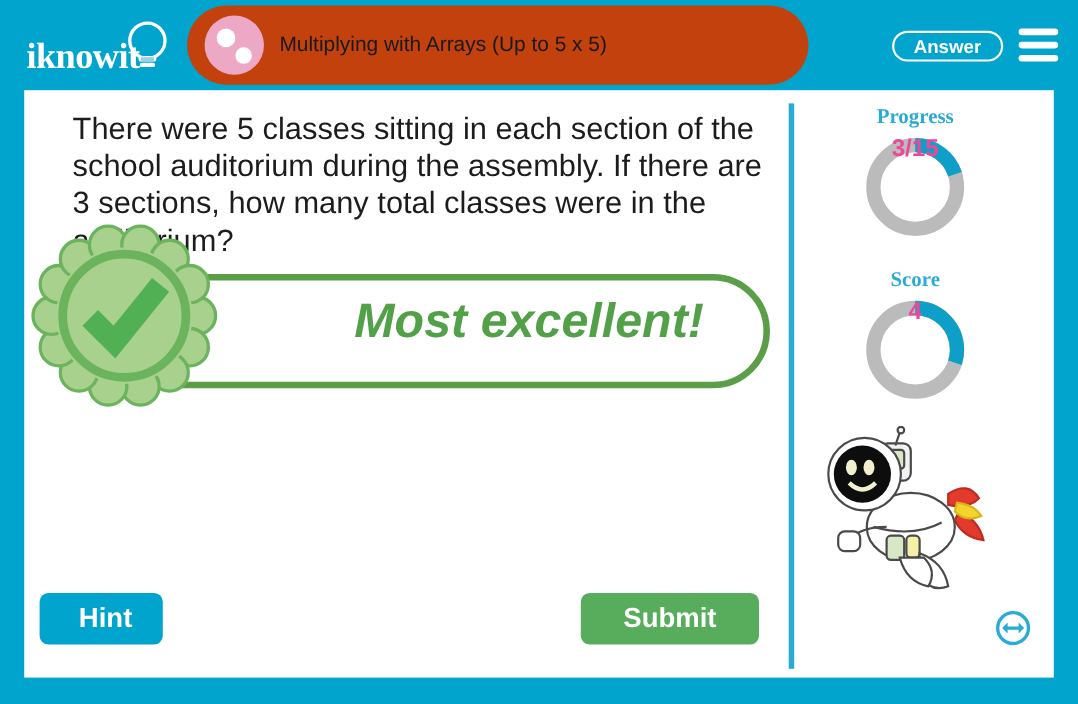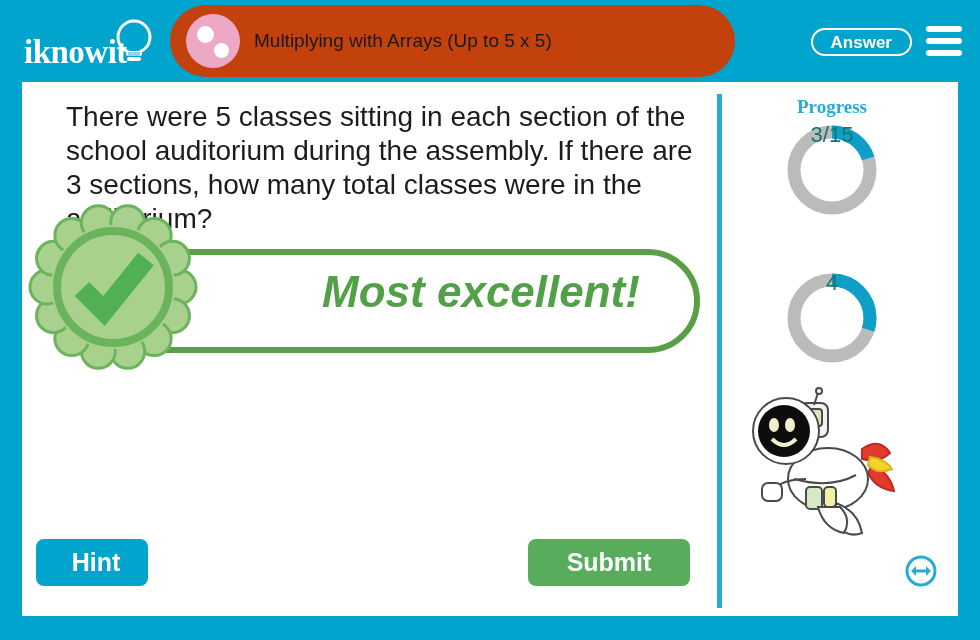--- a/index.html
+++ b/index.html
@@ -214,22 +214,23 @@
     position: absolute;
     width: 96px;
     height: 96px;
   }
   .ring-value {
     position: absolute;
     width: 96px;
     top: 36px;
     text-align: center;
     font-size: 22px;
-    color: #0f766e;
-    font-family: "Liberation Sans", sans-serif;
+    color: #ec4899;
+    font-family: "Liberation Sans", sans-serif;
+    font-weight: bold;
   }
   #progress-label { left: 710px; top: 14px; }
   #progress-ring  { left: 762px; top: 40px; }
   #progress-value { left: 762px; top: 40px; }
   #score-label    { left: 710px; top: 162px; }
   #score-ring     { left: 762px; top: 188px; }
   #score-value    { left: 762px; top: 188px; }
 
   #mascot {
     position: absolute;
@@ -344,20 +345,21 @@
       </svg>
     </div>
 
     <div id="progress-label" class="stat-label">Progress</div>
     <svg id="progress-ring" class="ring" viewBox="0 0 96 96">
       <circle cx="48" cy="48" r="38" fill="none" stroke="#bbbbbb" stroke-width="13"></circle>
       <circle class="arc" cx="48" cy="48" r="38" fill="none" stroke="#0e9fc9" stroke-width="13" transform="rotate(-90 48 48)" stroke-dasharray="47.752208334564855 238.76104167282426"></circle>
     </svg>
     <div id="progress-value" class="ring-value">3/15</div>
 
+    <div id="score-label" class="stat-label">Score</div>
     <svg id="score-ring" class="ring" viewBox="0 0 96 96">
       <circle cx="48" cy="48" r="38" fill="none" stroke="#bbbbbb" stroke-width="13"></circle>
       <circle class="arc" cx="48" cy="48" r="38" fill="none" stroke="#0e9fc9" stroke-width="13" transform="rotate(-90 48 48)" stroke-dasharray="71.62831250184728 238.76104167282426"></circle>
     </svg>
     <div id="score-value" class="ring-value">4</div>
 
     <svg id="mascot" viewBox="0 0 180 150">
       <g stroke="#4a4a4a" stroke-width="2">
 
         <path d="M118 62 q18 -12 28 4 q-10 10 -28 6 z" fill="#e23b2e" stroke="#c02a20"></path>

